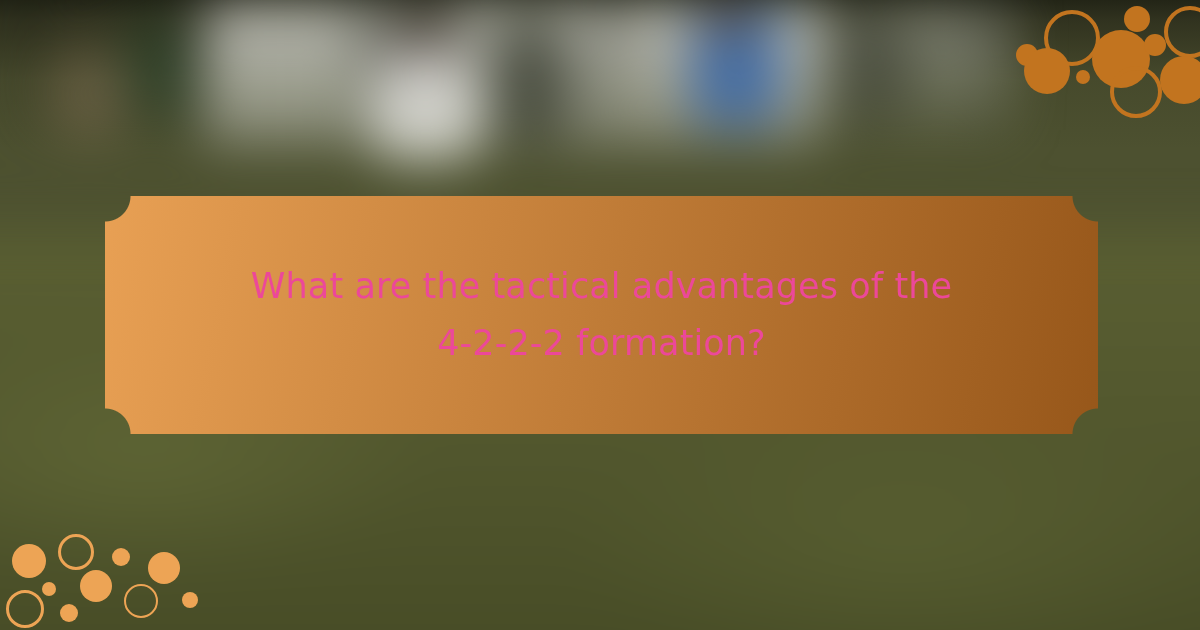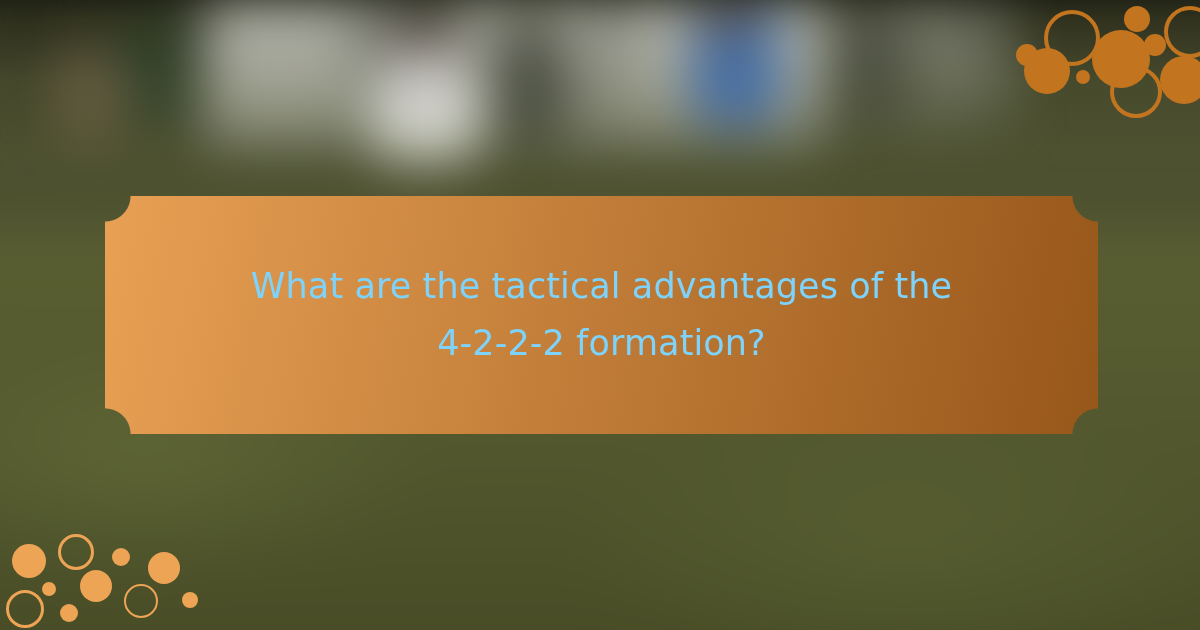--- a/index.html
+++ b/index.html
@@ -214,17 +214,17 @@
       <div class="dot" style="left: 76px; top: 48px; width: 32px; height: 32px; background: rgb(237, 164, 85);"></div>
       <div class="dot" style="left: 38px; top: 60px; width: 14px; height: 14px; background: rgb(237, 164, 85);"></div>
       <div class="dot" style="left: 2px; top: 68px; width: 38px; height: 38px; border: 3px solid rgb(237, 164, 85);"></div>
       <div class="dot" style="left: 120px; top: 62px; width: 34px; height: 34px; border: 2px solid rgb(237, 164, 85);"></div>
       <div class="dot" style="left: 56px; top: 82px; width: 18px; height: 18px; background: rgb(237, 164, 85);"></div>
       <div class="dot" style="left: 178px; top: 70px; width: 16px; height: 16px; background: rgb(237, 164, 85);"></div>
     </div>
 
   <div class="card-wrap">
     <div class="card" style="background: linear-gradient(100deg, rgb(232, 160, 84) 0%, rgb(151, 87, 26) 100%);"></div>
-    <div class="card-title" style="color: #7dd3fc;">What are the tactical advantages of the
+    <div class="card-title" style="color: #ec4899;">What are the tactical advantages of the
 4-2-2-2 formation?</div>
   </div>
 
 </div>
 
 </body></html>

